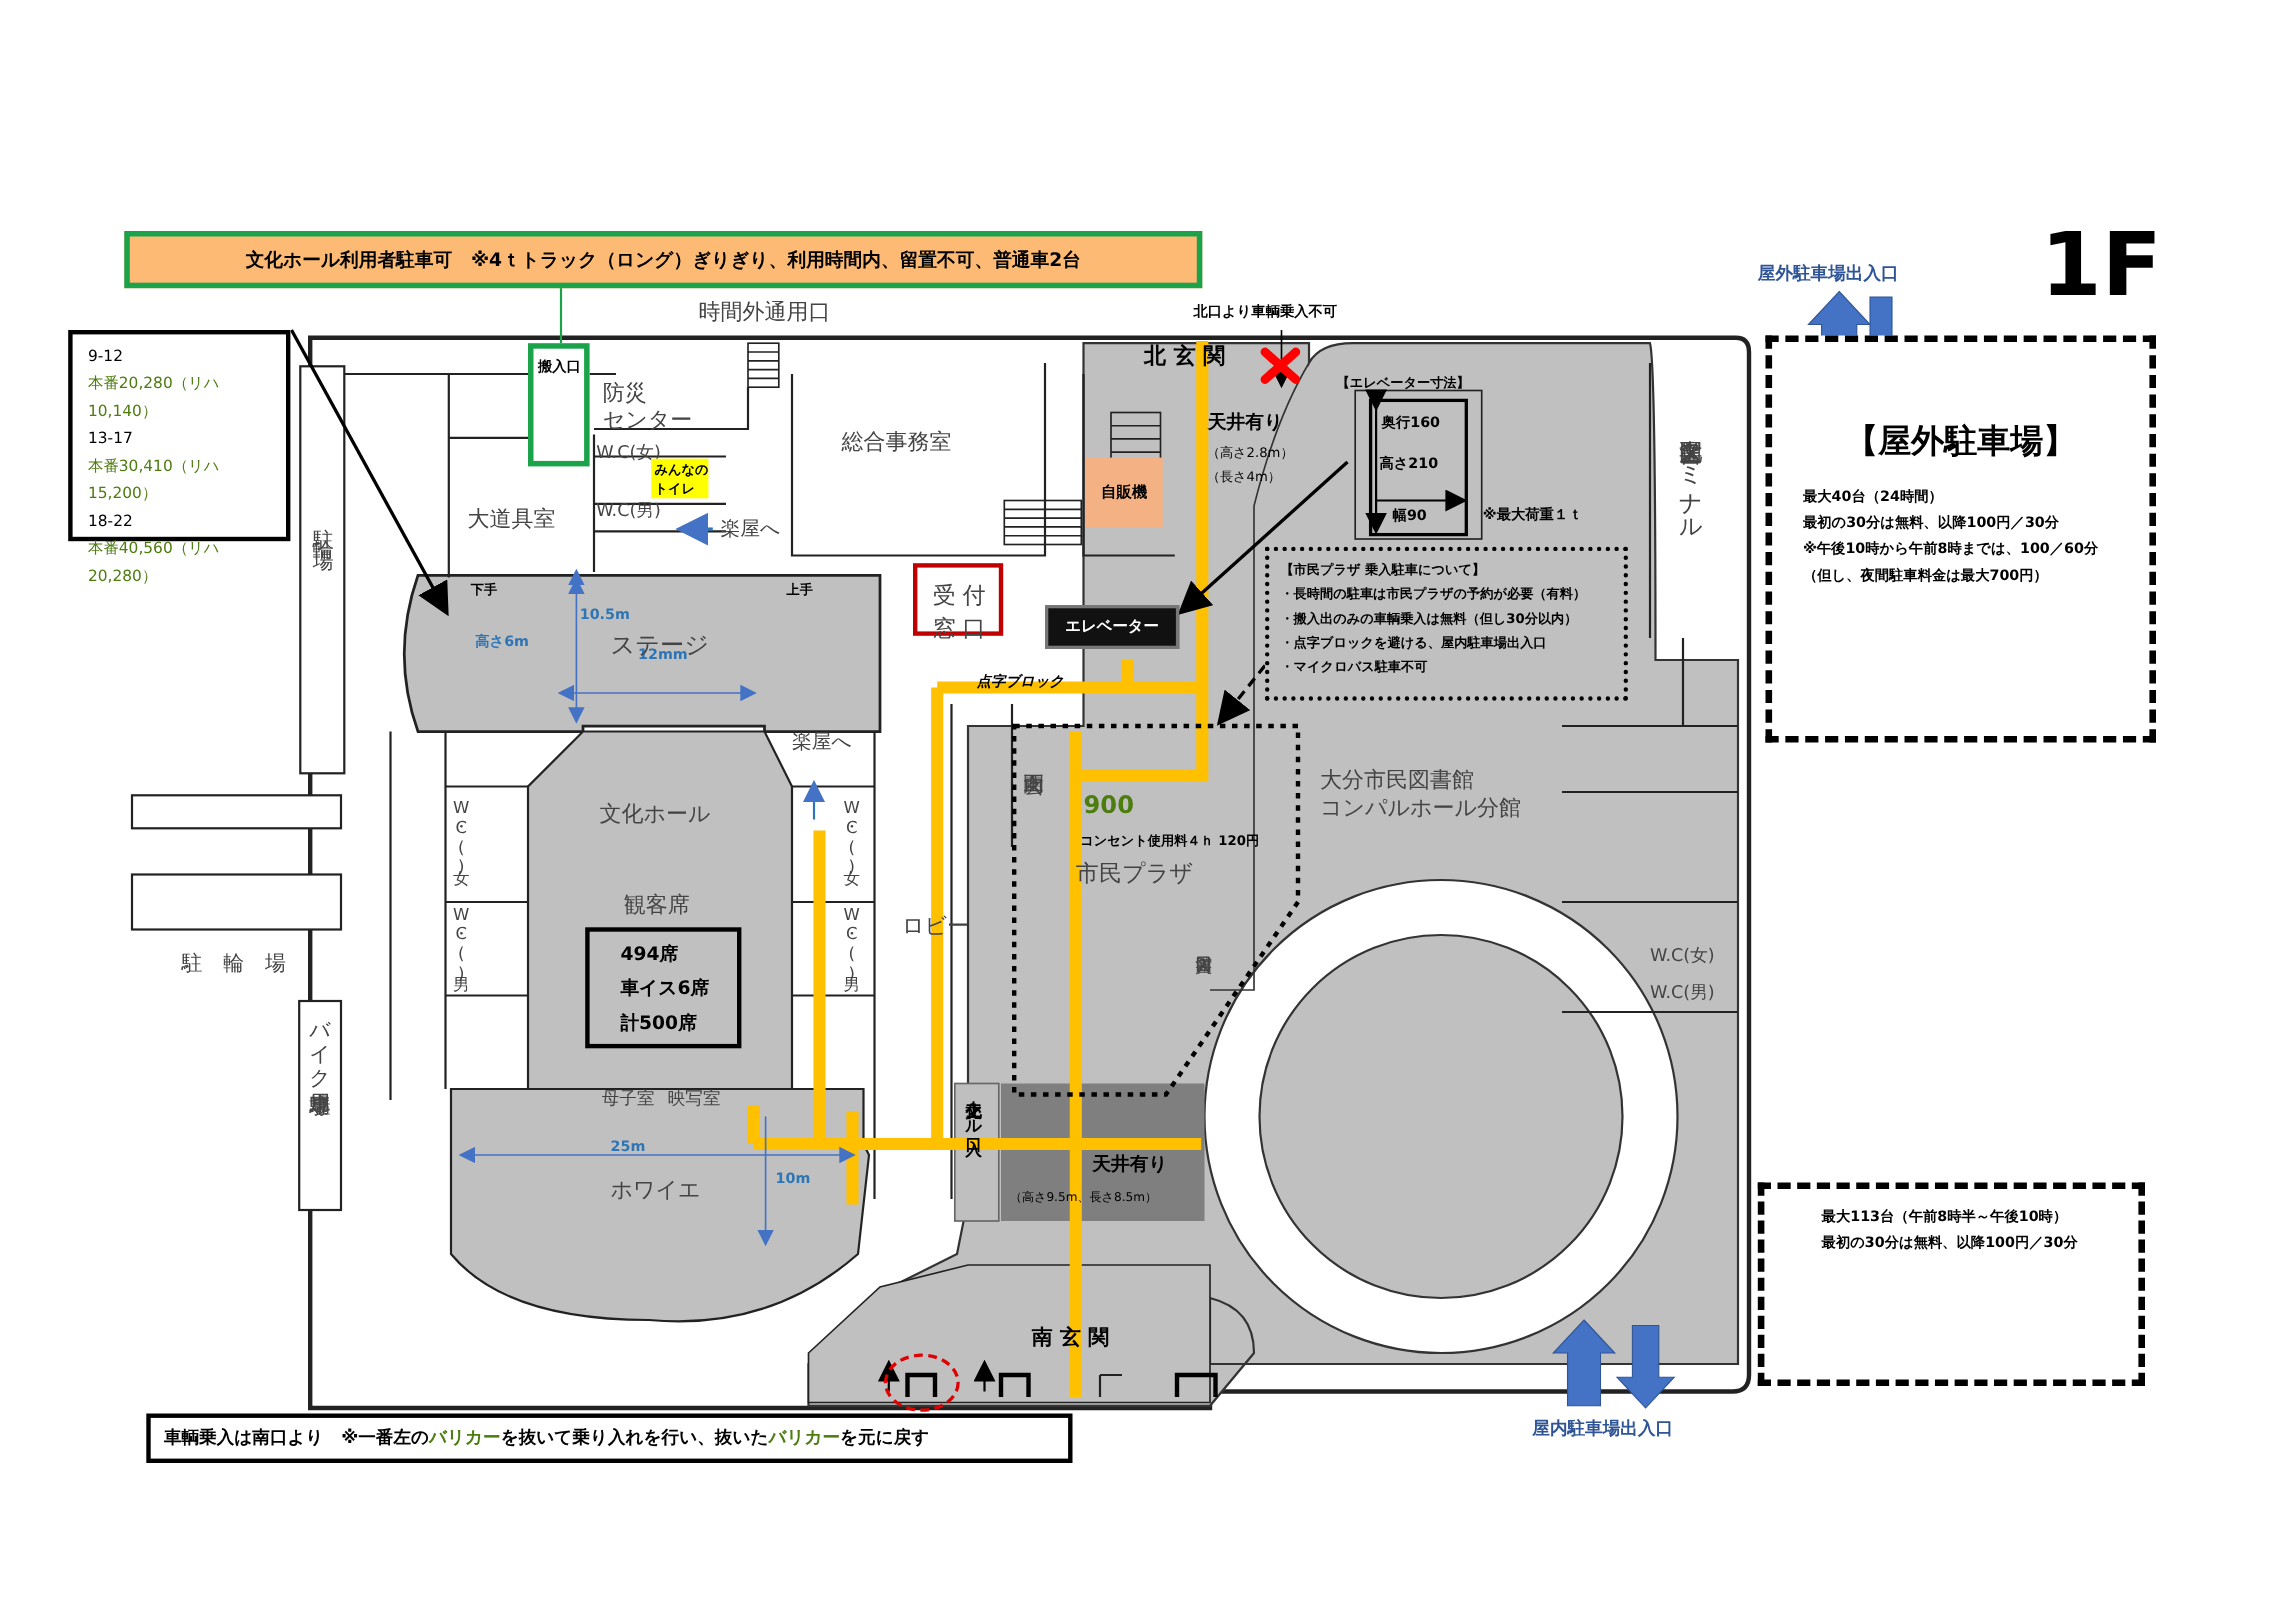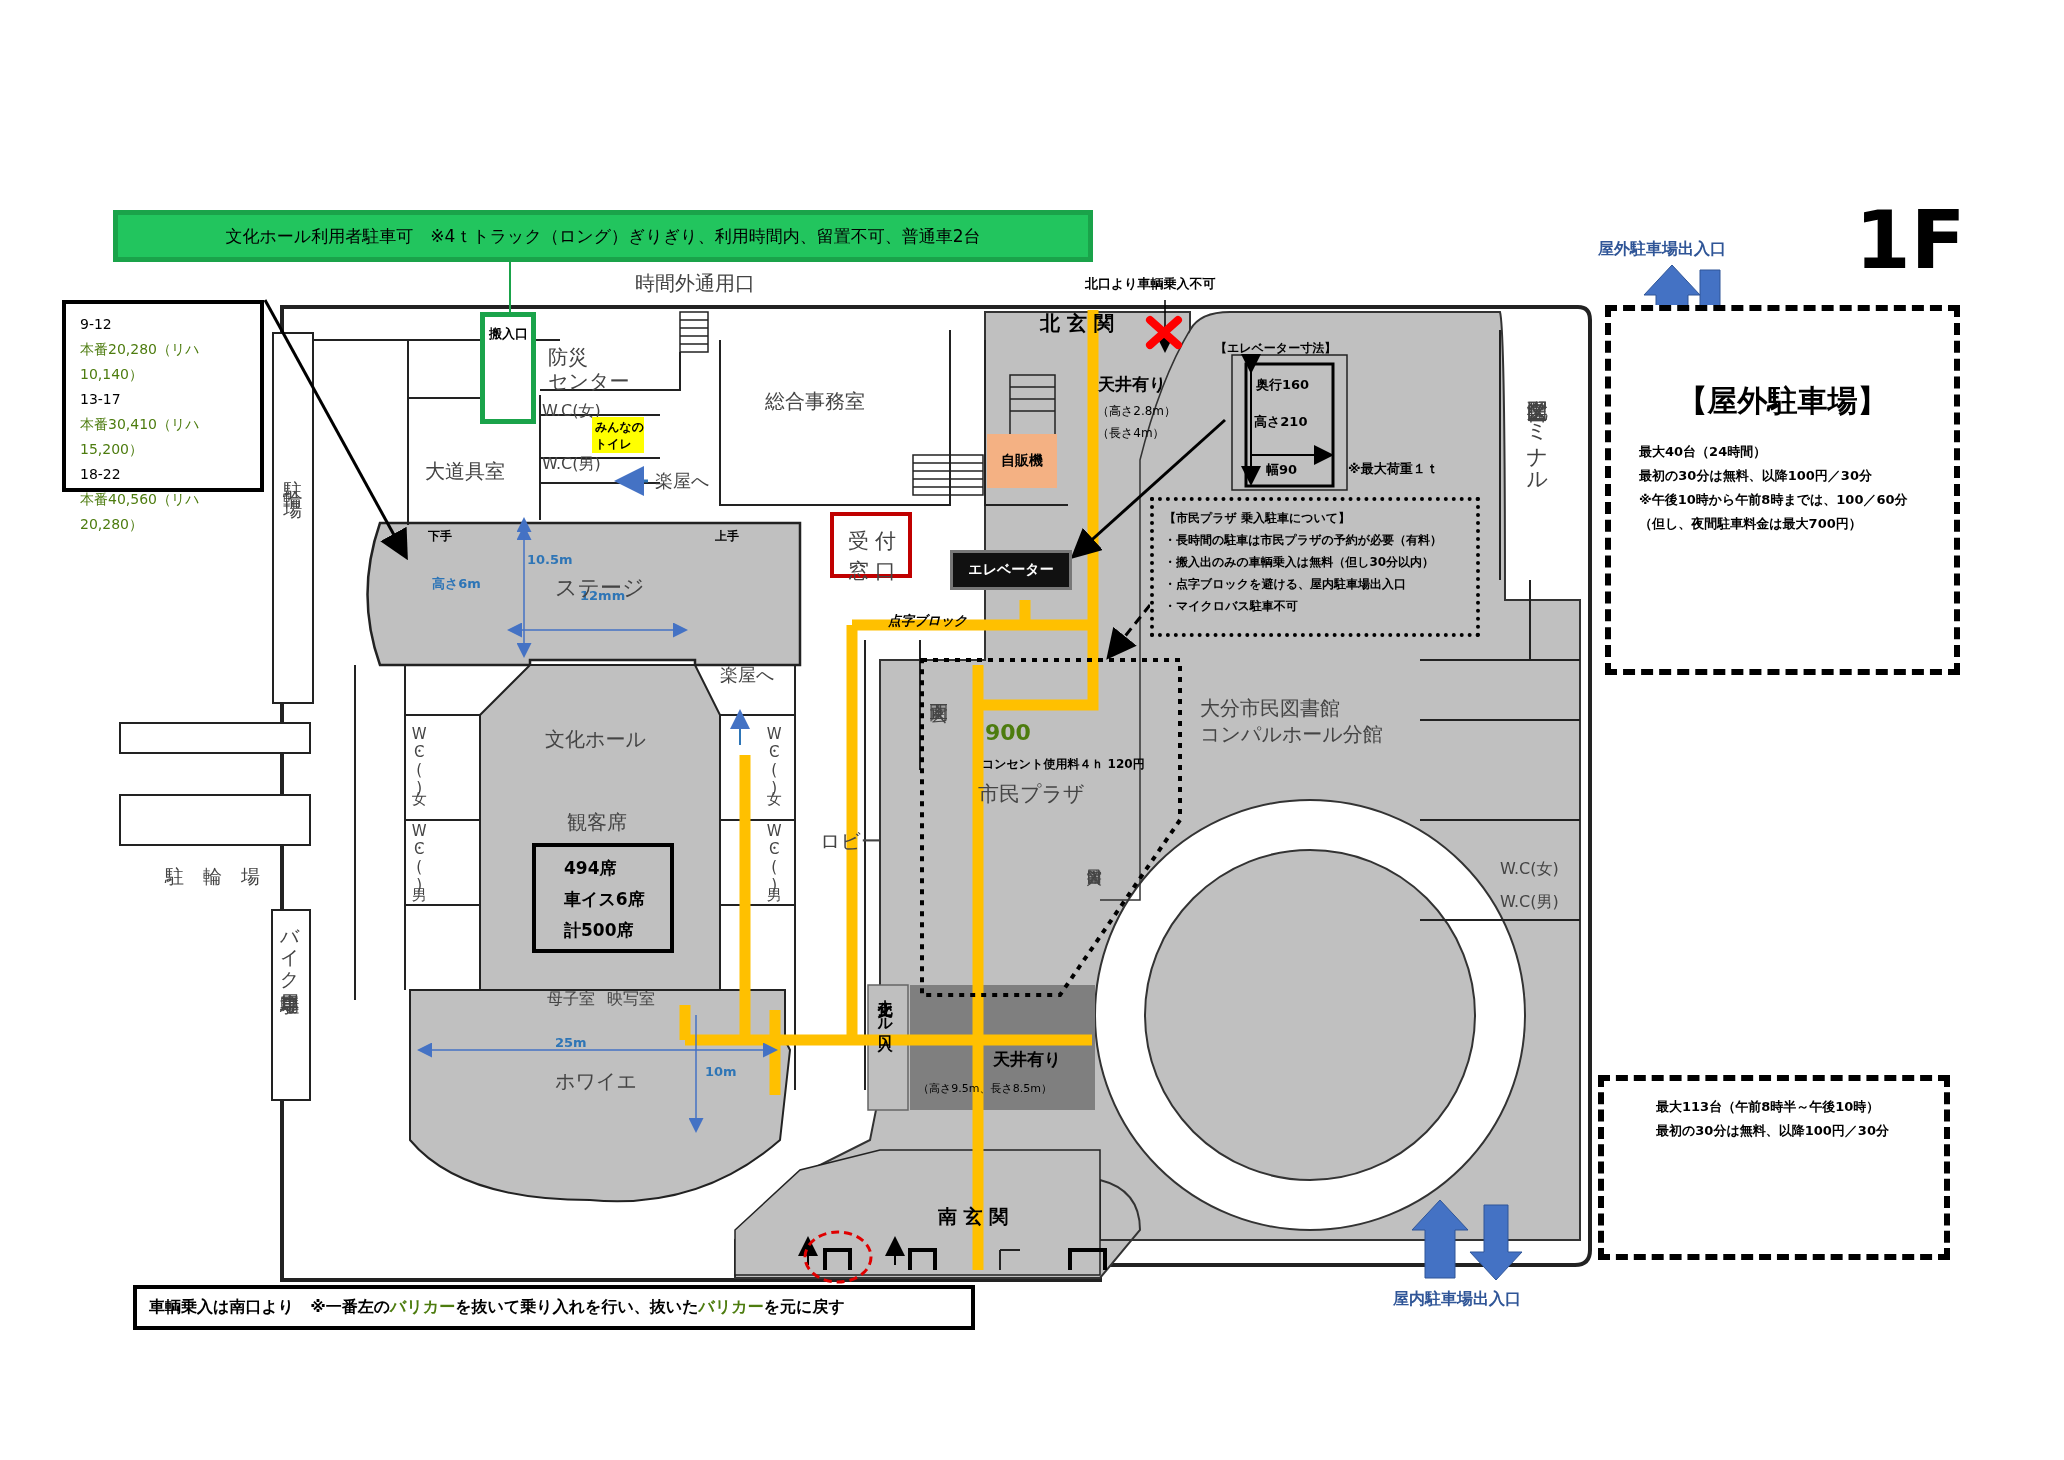--- a/index.html
+++ b/index.html
@@ -5,21 +5,21 @@
   html,body{margin:0;padding:0;background:#fff;}
   body{width:2064px;height:1460px;position:relative;overflow:hidden;font-family:"DejaVu Sans","Liberation Sans",sans-serif;color:#000;}
   svg.plan{position:absolute;left:0;top:0;width:2064px;height:1460px;}
   .t{position:absolute;white-space:nowrap;line-height:1.15;}
   .vt{writing-mode:vertical-rl;text-orientation:upright;}
   .gray{color:#444;}
   .blue{color:#2e75b6;font-weight:bold;}
   .red{color:#4d7c0f;}
   .b{font-weight:bold;}
   .box{position:absolute;box-sizing:border-box;}
-  .notice-green{border:5px solid #1aa34a;background:#22c55e;display:flex;align-items:center;justify-content:center;font-weight:normal;font-size:17px;}
+  .notice-green{border:5px solid #1aa34a;background:#fdba74;display:flex;align-items:center;justify-content:center;font-weight:bold;font-size:17px;}
   .fee-box{border:4px solid #000;background:#fff;padding:8px 14px;font-size:14px;line-height:25px;}
   .fee-box .red{font-size:14px;}
   .dash-box{border:6px dashed #000;background:#fff;}
   .park-title{font-size:30px;font-weight:bold;text-align:center;}
   .park-lines{font-size:13px;font-weight:bold;line-height:24px;}
   .south-note{border:4px solid #000;background:#fff;font-weight:bold;font-size:16px;display:flex;align-items:center;padding-left:12px;}
   .reception{border:4px solid #c00000;background:#fff;}
   .elevator{background:#111;border:3px solid #777;color:#fff;font-weight:bold;font-size:14px;display:flex;align-items:center;justify-content:center;}
   .vending{background:#f4b183;font-weight:bold;font-size:14px;display:flex;align-items:center;justify-content:center;}
   .accessible-wc{background:#ffff00;font-weight:bold;font-size:12px;line-height:17px;padding:2px 3px;}
@@ -186,21 +186,21 @@
 トイレ</div>
 <div class="t gray" style="left:655px;top:471px;font-size:18px;">楽屋へ</div>
 <div class="t gray" style="left:425px;top:460px;font-size:20px;">大道具室</div>
 <div class="t gray" style="left:765px;top:390px;font-size:20px;">総合事務室</div>
 
 <div class="box reception" style="left:830px;top:512px;width:82px;height:66px;">
   <div class="t gray" style="left:14px;top:10px;font-size:21px;white-space:pre;line-height:30px;letter-spacing:6px;">受付
 窓口</div>
 </div>
 
-<div class="box vending" style="left:987px;top:434px;width:70px;height:54px;">自販機</div>
+<div class="box vending" style="left:987px;top:416px;width:70px;height:64px;">自販機</div>
 <div class="box elevator" style="left:950px;top:550px;width:122px;height:40px;">エレベーター</div>
 <div class="t b" style="left:888px;top:614px;font-size:13px;font-style:italic;">点字ブロック</div>
 
 <div class="t b" style="left:1040px;top:312px;font-size:20px;">北 玄 関</div>
 <div class="t b" style="left:1098px;top:375px;font-size:17px;">天井有り</div>
 <div class="t" style="left:1097px;top:405px;font-size:12px;">（高さ2.8m）</div>
 <div class="t" style="left:1097px;top:427px;font-size:12px;">（長さ4m）</div>
 
 <div class="t b" style="left:1215px;top:342px;font-size:12px;">【エレベーター寸法】</div>
 <div class="t b" style="left:1256px;top:378px;font-size:13px;">奥行160</div>

